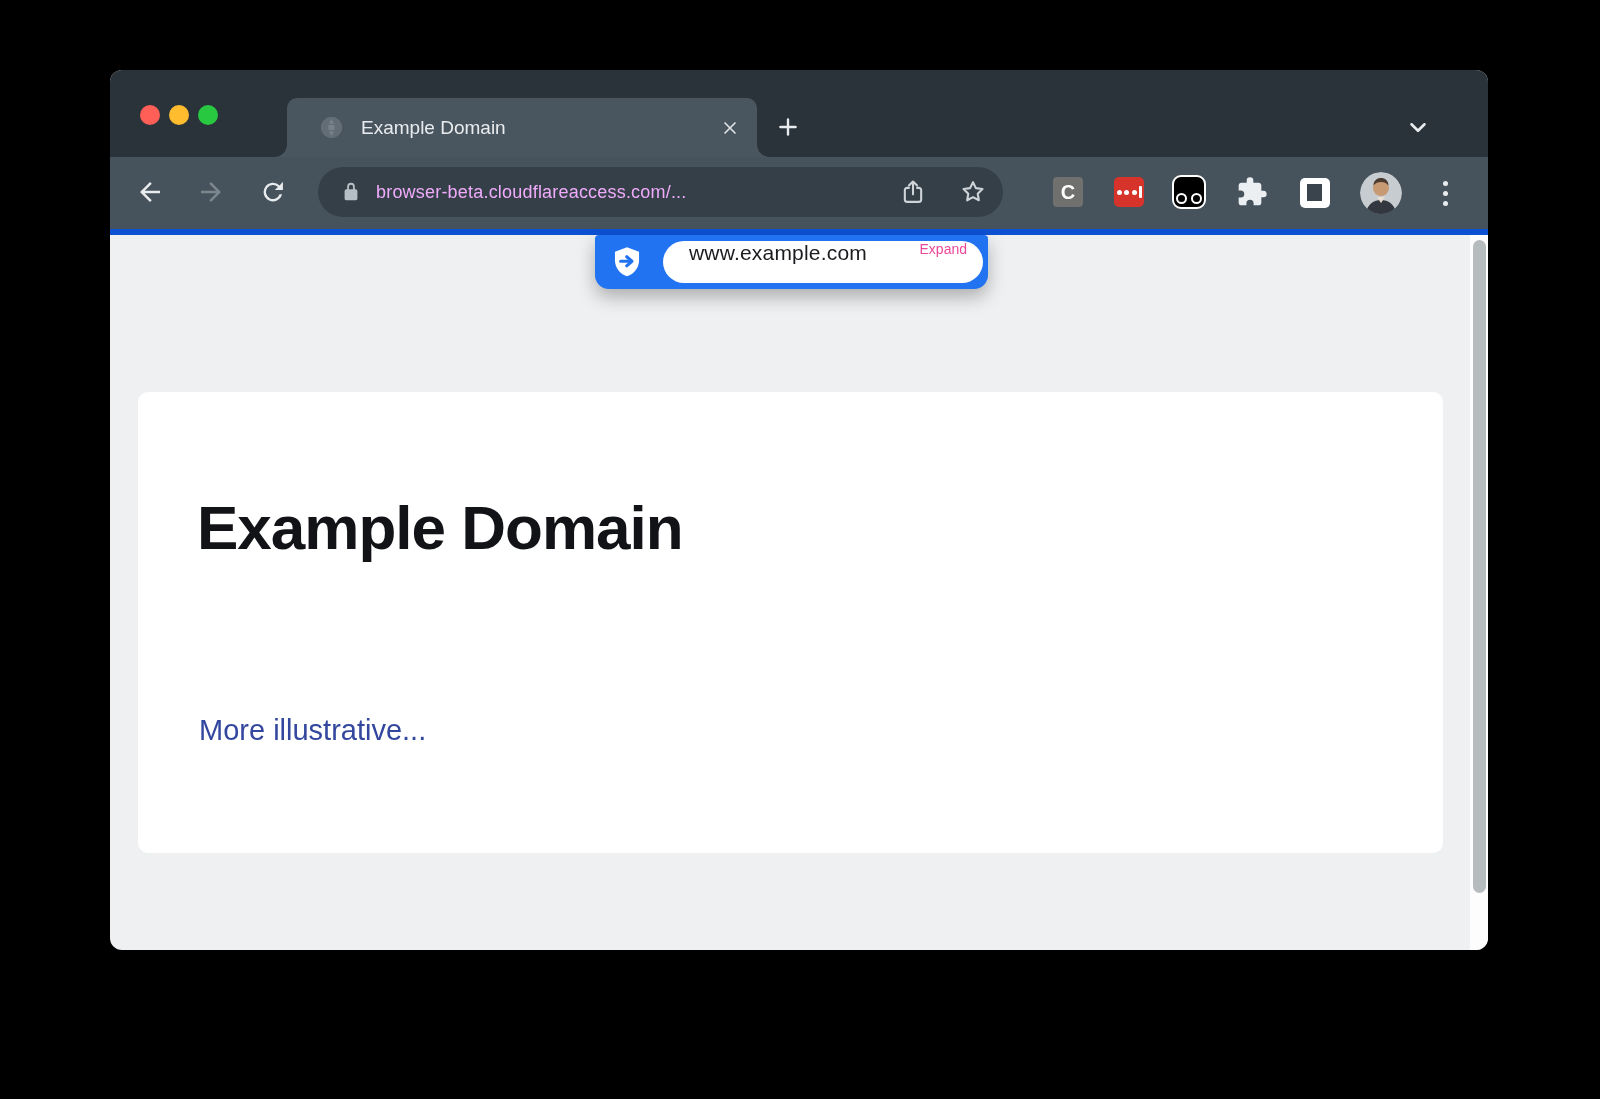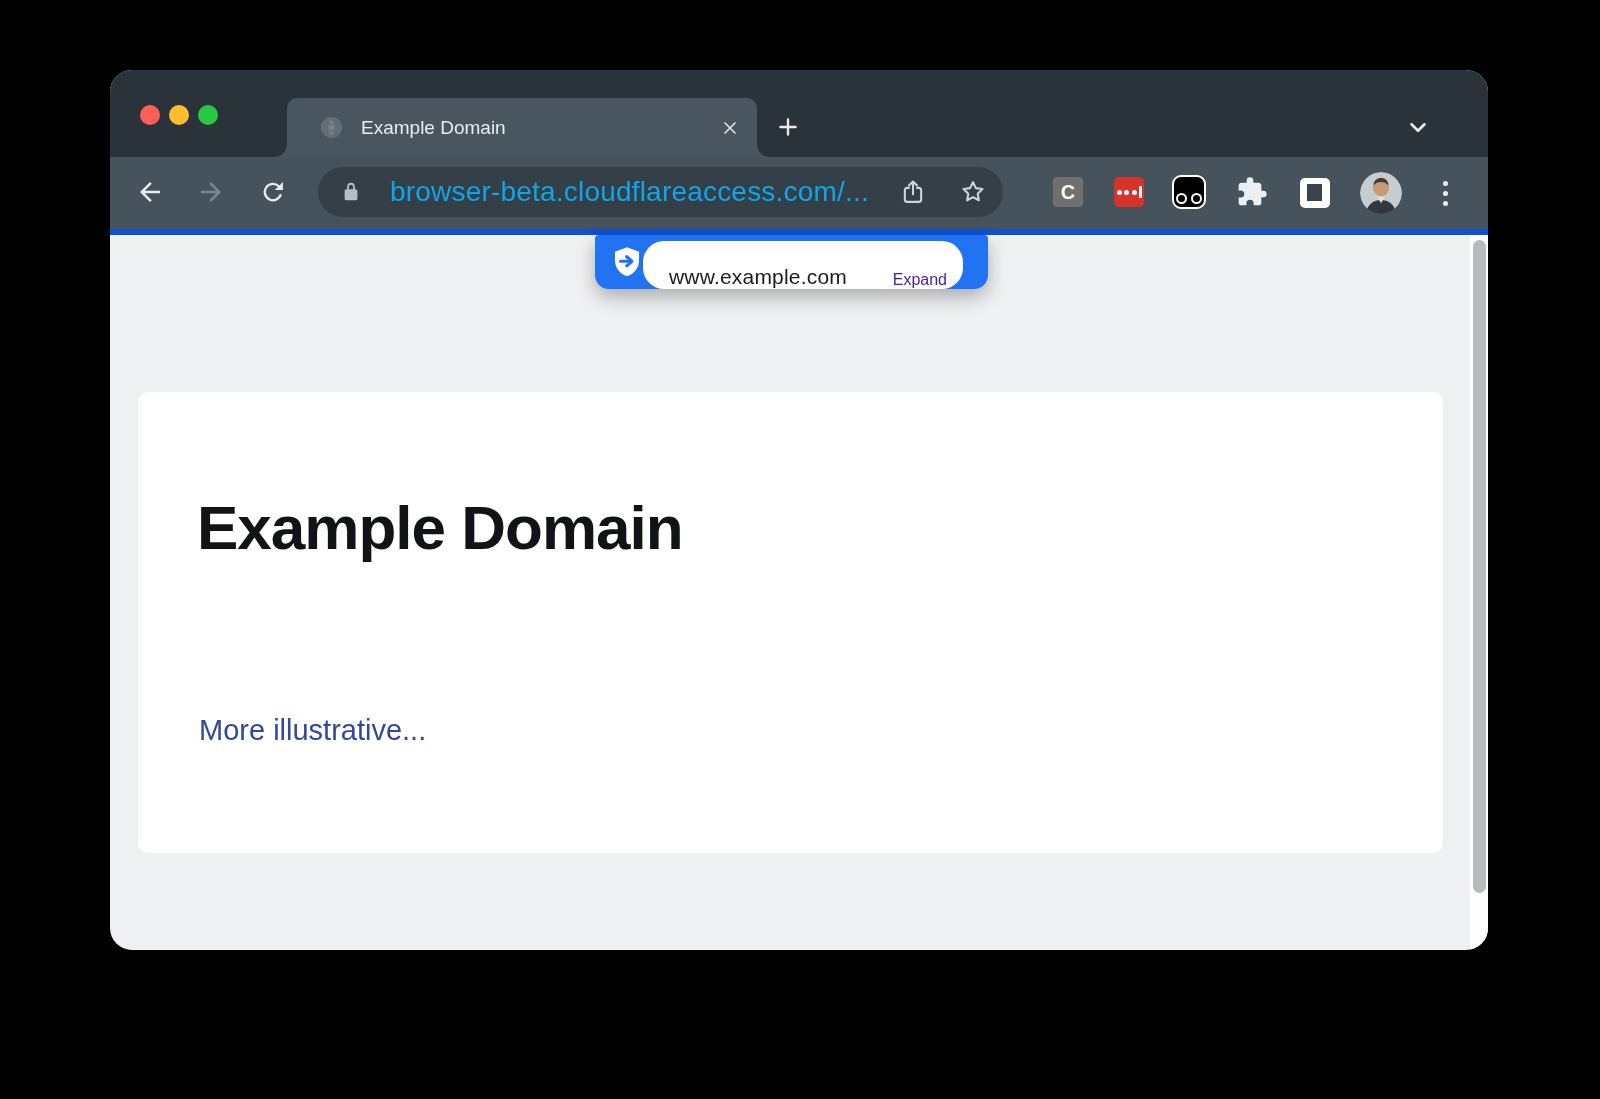--- a/index.html
+++ b/index.html
@@ -1,21 +1,21 @@
 <!DOCTYPE html>
 <html><head>
 <meta charset="utf-8">
 <style>
   * { margin:0; padding:0; box-sizing:border-box; }
   html,body { width:1600px; height:1099px; background:#000; overflow:hidden;
               font-family:"Liberation Sans", sans-serif; }
 
   .browser-window{
     position:absolute; left:110px; top:70px; width:1378px; height:880px;
-    border-radius:22px; overflow:hidden; background:#eff0f2;
+    border-radius:12px; overflow:hidden; background:#eff0f2;
   }
 
   
   .tabstrip{ position:absolute; left:0; top:0; width:100%; height:87px; background:#2a333a; }
   .traffic{ position:absolute; left:30px; top:35px; display:flex; gap:9px; }
   .traffic span{ width:20px; height:20px; border-radius:50%; display:block; }
   .tl-red{ background:#ff5f57; } .tl-yellow{ background:#febc2e; } .tl-green{ background:#28c840; }
 
   .tab{ position:absolute; left:177px; top:28px; width:470px; height:59px;
         background:#4a565f; border-radius:10px 10px 0 0; }
@@ -32,22 +32,22 @@
   .newtab{ left:660px; top:39px; }
   .tabsearch{ left:1290px; top:39px; }
 
   
   .toolbar{ position:absolute; left:0; top:87px; width:100%; height:72px; background:#47535c; }
   .nav{ top:17px; } .nav-back{ left:22px; } .nav-fwd{ left:83px; } .nav-reload{ left:145px; }
 
   .urlbar{ position:absolute; left:208px; top:10px; width:685px; height:50px;
            background:#343f47; border-radius:25px; }
   .urlbar .lock{ position:absolute; left:22px; top:14px; width:22px; height:22px; }
-  .urlbar .url-text{ position:absolute; left:72px; top:0; line-height:50px; font-size:28px;
-                     color:#0ea5e9; white-space:nowrap; letter-spacing:.2px; }
+  .urlbar .url-text{ position:absolute; left:58px; top:0; line-height:50px; font-size:18px;
+                     color:#f0abfc; white-space:nowrap; letter-spacing:.2px; }
   .urlbar .share{ position:absolute; left:581px; top:11px; width:28px; height:28px; cursor:pointer; }
   .urlbar .star{ position:absolute; left:641px; top:11px; width:28px; height:28px; cursor:pointer; }
 
   .ext{ position:absolute; top:20px; width:30px; height:30px; border-radius:6px; cursor:pointer; }
   .ext-c{ left:943px; background:#70706e; display:flex; align-items:center; justify-content:center;
           color:#fff; font-size:20px; font-weight:bold; border-radius:4px; }
   .ext-red{ left:1004px; background:#d6332a; border-radius:5px; display:flex; align-items:center;
             justify-content:center; gap:2.5px; }
   .ext-red i{ width:5px; height:5px; border-radius:50%; background:#fff; }
   .ext-red b{ width:2.5px; height:12px; background:#fff; border-radius:1px; }
@@ -66,24 +66,24 @@
           flex-direction:column; align-items:center; justify-content:center; gap:5px; cursor:pointer; }
   .kebab i{ width:5px; height:5px; border-radius:50%; background:#e9ecee; }
 
   
   .blue-line{ position:absolute; left:0; top:159px; width:100%; height:6px; background:#0d51d3; }
 
   .iso-pill{ position:absolute; left:485px; top:165px; width:393px; height:54px;
              background:#2173f2; border-radius:4px 4px 14px 14px;
              box-shadow:0 8px 18px rgba(0,0,0,.28); }
   .iso-shield{ position:absolute; left:15px; top:10px; width:34px; height:34px; }
-  .iso-inner{ position:absolute; left:48px; top:6px; width:320px; height:48px; background:#fff;
-              border-radius:21px; display:flex; align-items:flex-end; padding:0 16px 0 26px; }
+  .iso-inner{ position:absolute; left:68px; top:6px; width:320px; height:42px; background:#fff;
+              border-radius:21px; display:flex; align-items:flex-start; padding:0 16px 0 26px; }
   .iso-domain{ font-size:21px; color:#1b1c1f; flex:1; letter-spacing:.2px; }
-  .iso-expand{ font-size:16px; color:#4c1d95; }
+  .iso-expand{ font-size:14px; color:#ec4899; }
 
   
   .content-card{ position:absolute; left:28px; top:322px; width:1305px; height:461px;
                  background:#fff; border-radius:10px; }
   .page-heading{ position:absolute; left:59px; top:100px; font-size:62px; font-weight:700;
                  color:#121316; letter-spacing:-1px; }
   .page-paragraph{ position:absolute; left:61px; top:210px; width:1150px; font-size:29px;
                    line-height:38px; color:#1d1e21; }
   .page-link{ position:absolute; left:61px; top:322px; font-size:29px; color:#33479e;
               text-decoration:none; cursor:pointer; }

